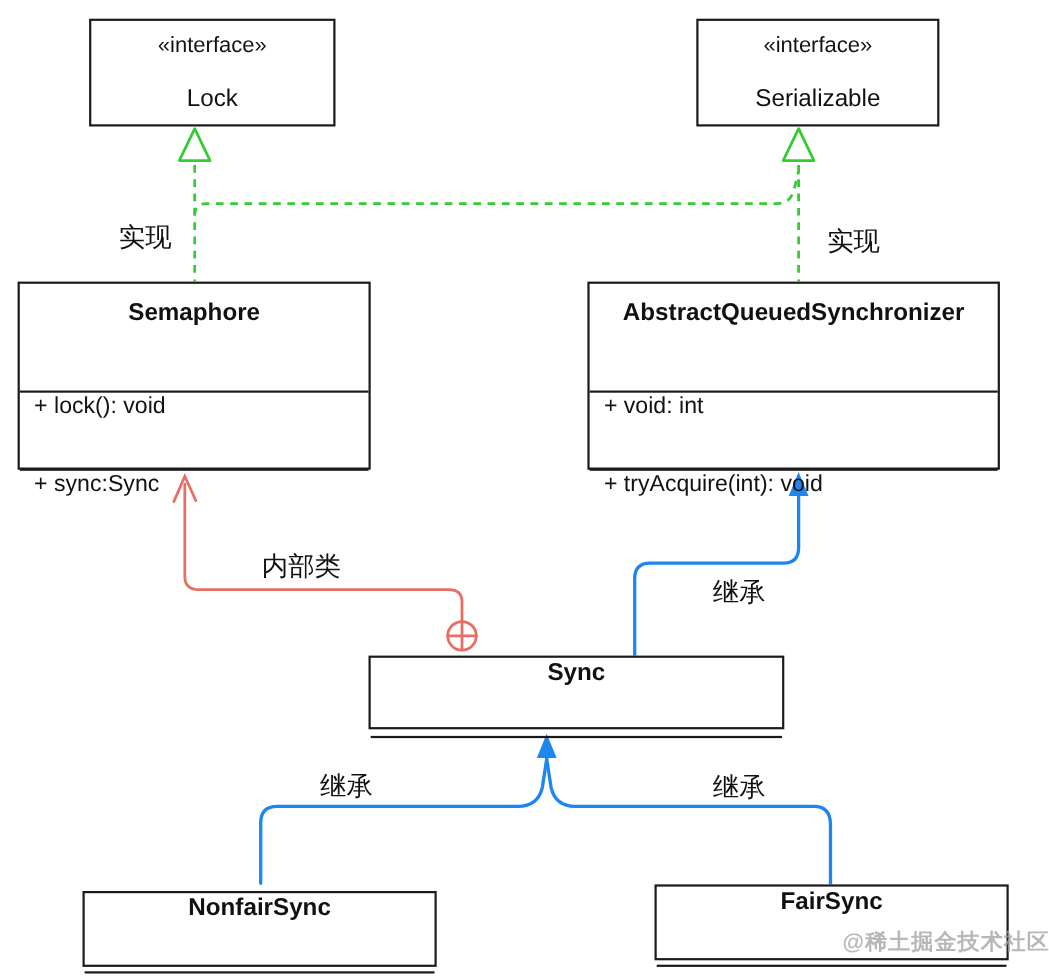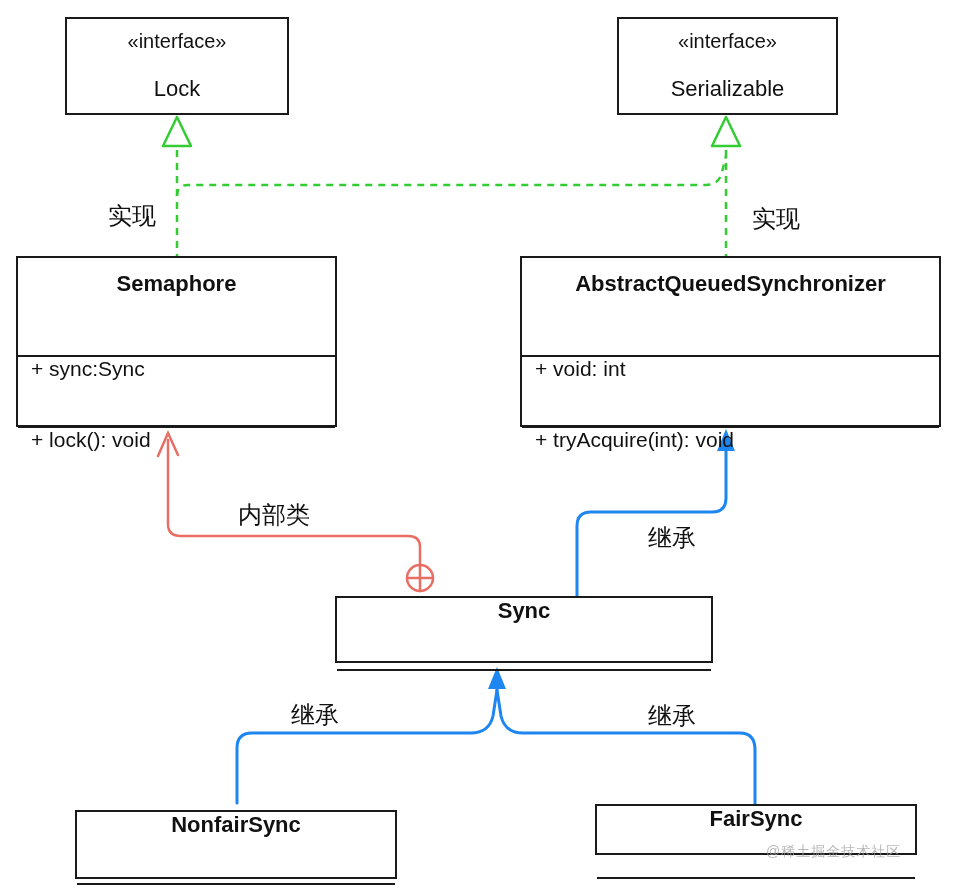--- a/index.html
+++ b/index.html
@@ -30,21 +30,21 @@
   .containment{fill:#ffffff;stroke:var(--inner-class);stroke-width:2.5;}
 
   .uml-box{
     position:absolute;
     background:#ffffff;
     border:2px solid var(--border);
     display:flex;flex-direction:column;
     z-index:2;
     gap:45px;
   }
-  .iface{align-items:center;justify-content:center;gap:23px;}
+  .iface{align-items:center;justify-content:center;gap:23px;margin-left:16px;}
   .stereotype{font-size:20px;color:#121212;}
   .iface-name{font-size:22px;font-weight:normal;}
   .cls-title{
     font-size:22px;font-weight:bold;
     display:flex;align-items:center;justify-content:center;
     height:52px;flex:0 0 52px;
   }
   .cls-member{
     border-top:2px solid var(--border);
     font-size:21px;
@@ -59,26 +59,27 @@
   }
   .edge-label{
     position:absolute;
     font-size:24px;
     color:var(--text);
     white-space:nowrap;
     z-index:3;
   }
   .watermark{
     position:absolute;
-    font-size:14px;
+    font-size:20px;
     color:var(--watermark);
     opacity:.75;
     letter-spacing:1px;
     white-space:nowrap;
     z-index:4;
+    font-weight:bold;
   }
 </style>
 </head>
 <body>
 
 <div class="stage">
 
   <svg class="edges" viewBox="0 0 954 890">
 
     <path class="edge-realization" d="M 177 150 L 177 256"></path>
@@ -108,41 +109,41 @@
     <div class="iface-name">Lock</div>
   </div>
 
   <div class="uml-box iface" style="left:617px;top:17px;width:221px;height:98px">
     <div class="stereotype">«interface»</div>
     <div class="iface-name">Serializable</div>
   </div>
 
   <div class="uml-box" style="left:16px;top:256px;width:321px;height:171px">
     <div class="cls-title">Semaphore</div>
+    <div class="cls-member">+ lock(): void</div>
     <div class="cls-member">+ sync:Sync</div>
-    <div class="cls-member">+ lock(): void</div>
   </div>
 
-  <div class="uml-box" style="left:520px;top:256px;width:421px;height:171px">
+  <div class="uml-box" style="left:534px;top:256px;width:375px;height:171px">
     <div class="cls-title">AbstractQueuedSynchronizer</div>
     <div class="cls-member">+ void: int</div>
     <div class="cls-member">+ tryAcquire(int): void</div>
   </div>
 
   <div class="uml-box title-only" style="left:335px;top:596px;width:378px;height:67px">
     <div class="cls-title">Sync</div>
     <div class="empty-strip"></div>
   </div>
 
   <div class="uml-box title-only" style="left:75px;top:810px;width:322px;height:69px">
     <div class="cls-title">NonfairSync</div>
     <div class="empty-strip"></div>
   </div>
 
-  <div class="uml-box title-only" style="left:595px;top:804px;width:322px;height:51px">
+  <div class="uml-box title-only" style="left:595px;top:804px;width:322px;height:69px">
     <div class="cls-title">FairSync</div>
     <div class="empty-strip"></div>
   </div>
 
   <div class="edge-label" style="left:108px;top:200px">实现</div>
   <div class="edge-label" style="left:752px;top:203px">实现</div>
   <div class="edge-label" style="left:238px;top:499px">内部类</div>
   <div class="edge-label" style="left:648px;top:522px">继承</div>
   <div class="edge-label" style="left:291px;top:699px">继承</div>
   <div class="edge-label" style="left:648px;top:700px">继承</div>

